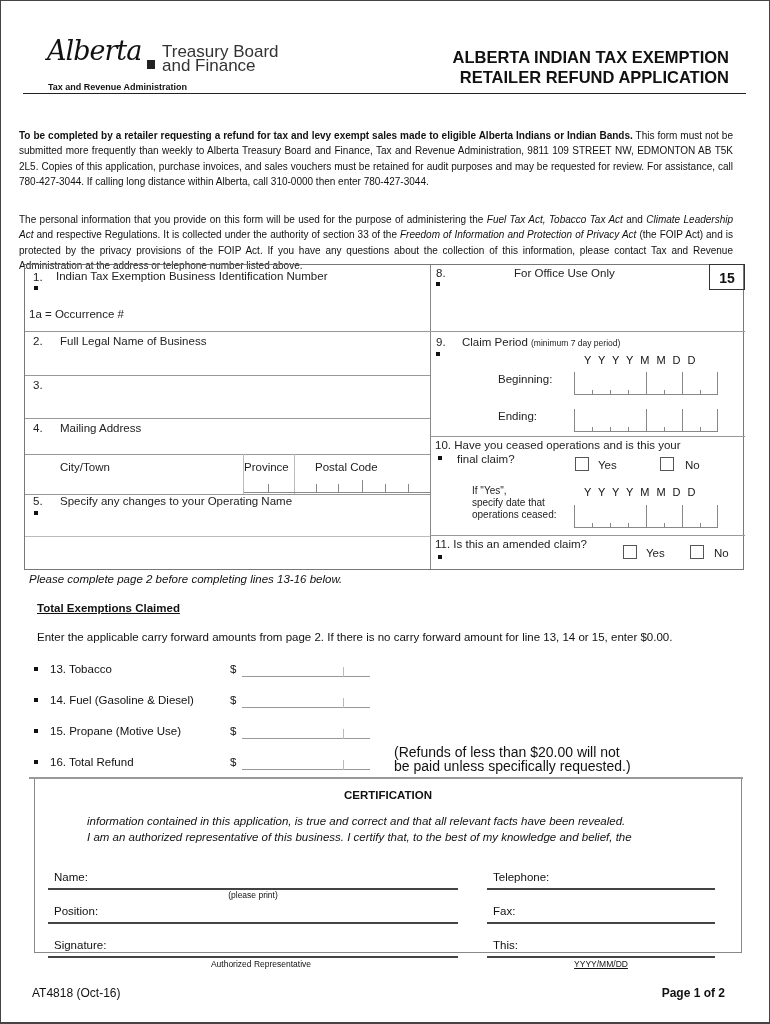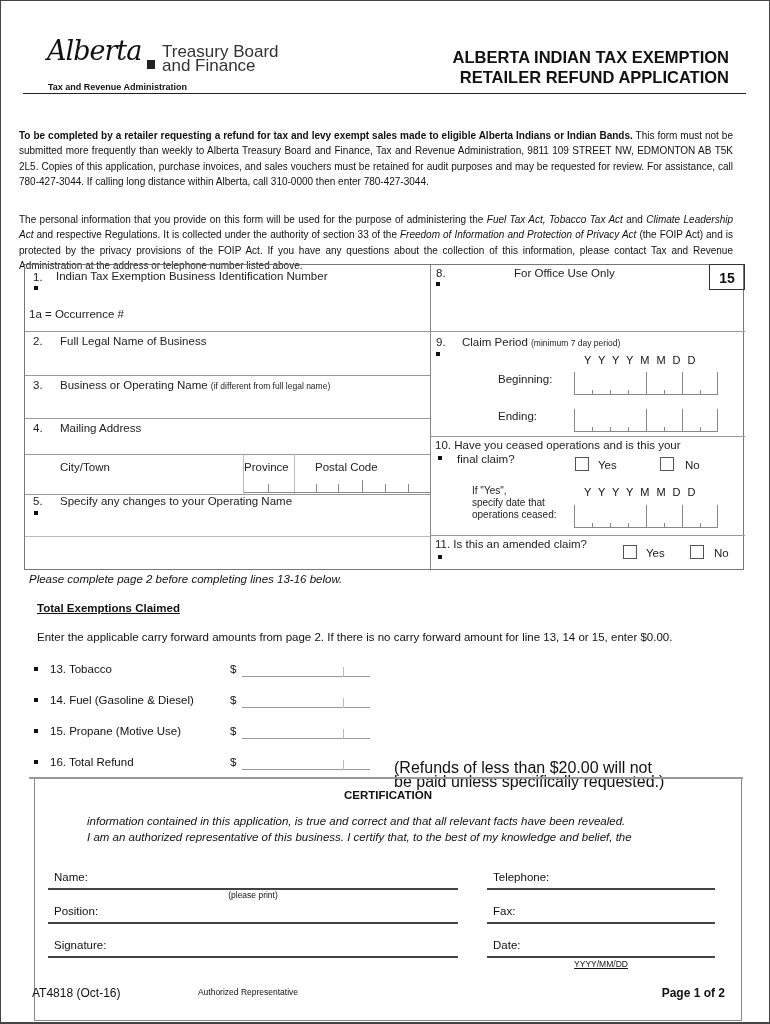--- a/index.html
+++ b/index.html
@@ -38,25 +38,25 @@
 
   .note { left: 28px; top: 572px; font-size: 11.5px; font-style: italic; }
   .te-head { left: 36px; top: 601px; font-size: 11.5px; font-weight: bold; text-decoration: underline; }
   .te-desc { left: 36px; top: 630px; font-size: 11.5px; }
   .amt-row { position: absolute; left: 33px; font-size: 11.5px; height: 16px; }
   .amt-row .b { position: absolute; left: 0; top: 4px; width: 4px; height: 4px; background: #111; }
   .amt-row .t { position: absolute; left: 16px; top: 0; white-space: nowrap; }
   .amt-row .d { position: absolute; left: 196px; top: 0; }
   .amt-row .line { position: absolute; left: 208px; top: 13px; width: 128px; height: 1px; background: #999; }
   .amt-row .tick { position: absolute; left: 309px; top: 4px; width: 1px; height: 10px; background: #bbb; }
-  .refund-note { left: 393px; top: 744px; font-size: 16px; line-height: 14px; margin-top: 16px; }
+  .refund-note { left: 393px; top: 744px; font-size: 14px; line-height: 14px; }
   .sep { left: 28px; top: 776px; width: 714px; height: 2px; background: #999; }
 
   
-  .cert { left: 33px; top: 778px; width: 708px; height: 242px; border: 1px solid #888; border-top: none; }
+  .cert { left: 33px; top: 778px; width: 708px; height: 174px; border: 1px solid #888; border-top: none; }
   .cert-title { position: absolute; left: 0; width: 100%; top: 10px; text-align: center; font-size: 11.5px; font-weight: bold; }
   .cert-text { position: absolute; left: 52px; top: 34px; font-size: 11.5px; font-style: italic; line-height: 16px; }
   .sig-lbl { position: absolute; font-size: 11.5px; }
   .sig-line { position: absolute; height: 2px; background: #444; }
   .sig-sub { position: absolute; font-size: 8.5px; text-align: center; }
 
   .footer-l { left: 31px; top: 985px; font-size: 12px; }
   .footer-r { right: 44px; top: 985px; font-size: 12px; font-weight: bold; }
 </style>
 </head>
@@ -92,23 +92,20 @@
     <div class="bullet" style="left:9px; top:21px;"></div>
     <div class="lbl" style="left:31px; top:5px;">Indian Tax Exemption Business Identification Number</div>
     <div class="lbl" style="left:4px; top:43px;">1a = Occurrence #</div>
     <div class="hline" style="left:0; top:66px; width:405px;"></div>
 
     <div class="lbl" style="left:8px; top:70px;">2.</div>
     <div class="lbl" style="left:35px; top:70px;">Full Legal Name of Business</div>
     <div class="hline" style="left:0; top:110px; width:405px;"></div>
 
     <div class="lbl" style="left:8px; top:114px;">3.</div>
-    <div class="lbl" style="left:35px; top:114px;">
-      <span>Business or Operating Name</span> <span class="small">(if different from full legal name)</span>
-    </div>
     <div class="hline" style="left:0; top:153px; width:405px;"></div>
 
     <div class="lbl" style="left:8px; top:157px;">4.</div>
     <div class="lbl" style="left:35px; top:157px;">Mailing Address</div>
     <div class="hline" style="left:0; top:189px; width:405px;"></div>
 
     <div class="lbl" style="left:35px; top:196px;">City/Town</div>
     <div class="vline" style="left:218px; top:189px; height:40px; background:#bbb;"></div>
     <div class="lbl" style="left:219px; top:196px;">Province</div>
     <div class="vline" style="left:269px; top:189px; height:40px; background:#bbb;"></div>
@@ -252,26 +249,26 @@
       <div>I am an authorized representative of this business.  I certify that, to the best of my knowledge and belief, the</div>
     </div>
 
     <div class="sig-lbl" style="left:19px; top:92px;">Name:</div>
     <div class="sig-line" style="left:13px; top:109px; width:410px;"></div>
     <div class="sig-sub" style="left:13px; top:111px; width:410px;">(please print)</div>
     <div class="sig-lbl" style="left:19px; top:126px;">Position:</div>
     <div class="sig-line" style="left:13px; top:143px; width:410px;"></div>
     <div class="sig-lbl" style="left:19px; top:160px;">Signature:</div>
     <div class="sig-line" style="left:13px; top:177px; width:410px;"></div>
-    <div class="sig-sub" style="left:8px; top:180px; width:410px;margin-top:28px;">Authorized Representative</div>
+    <div class="sig-sub" style="left:21px; top:180px; width:410px;">Authorized Representative</div>
 
     <div class="sig-lbl" style="left:458px; top:92px;">Telephone:</div>
     <div class="sig-line" style="left:452px; top:109px; width:228px;"></div>
     <div class="sig-lbl" style="left:458px; top:126px;">Fax:</div>
     <div class="sig-line" style="left:452px; top:143px; width:228px;"></div>
-    <div class="sig-lbl" style="left:458px; top:160px;">Date:</div>
+    <div class="sig-lbl" style="left:458px; top:160px;">This:</div>
     <div class="sig-line" style="left:452px; top:177px; width:228px;"></div>
     <div class="sig-sub" style="left:452px; top:180px; width:228px;text-decoration:underline;">YYYY/MM/DD</div>
   </div>
 
   <div class="abs footer-l">AT4818 (Oct-16)</div>
   <div class="abs footer-r">Page 1 of 2</div>
 </div>
 
 </body></html>

